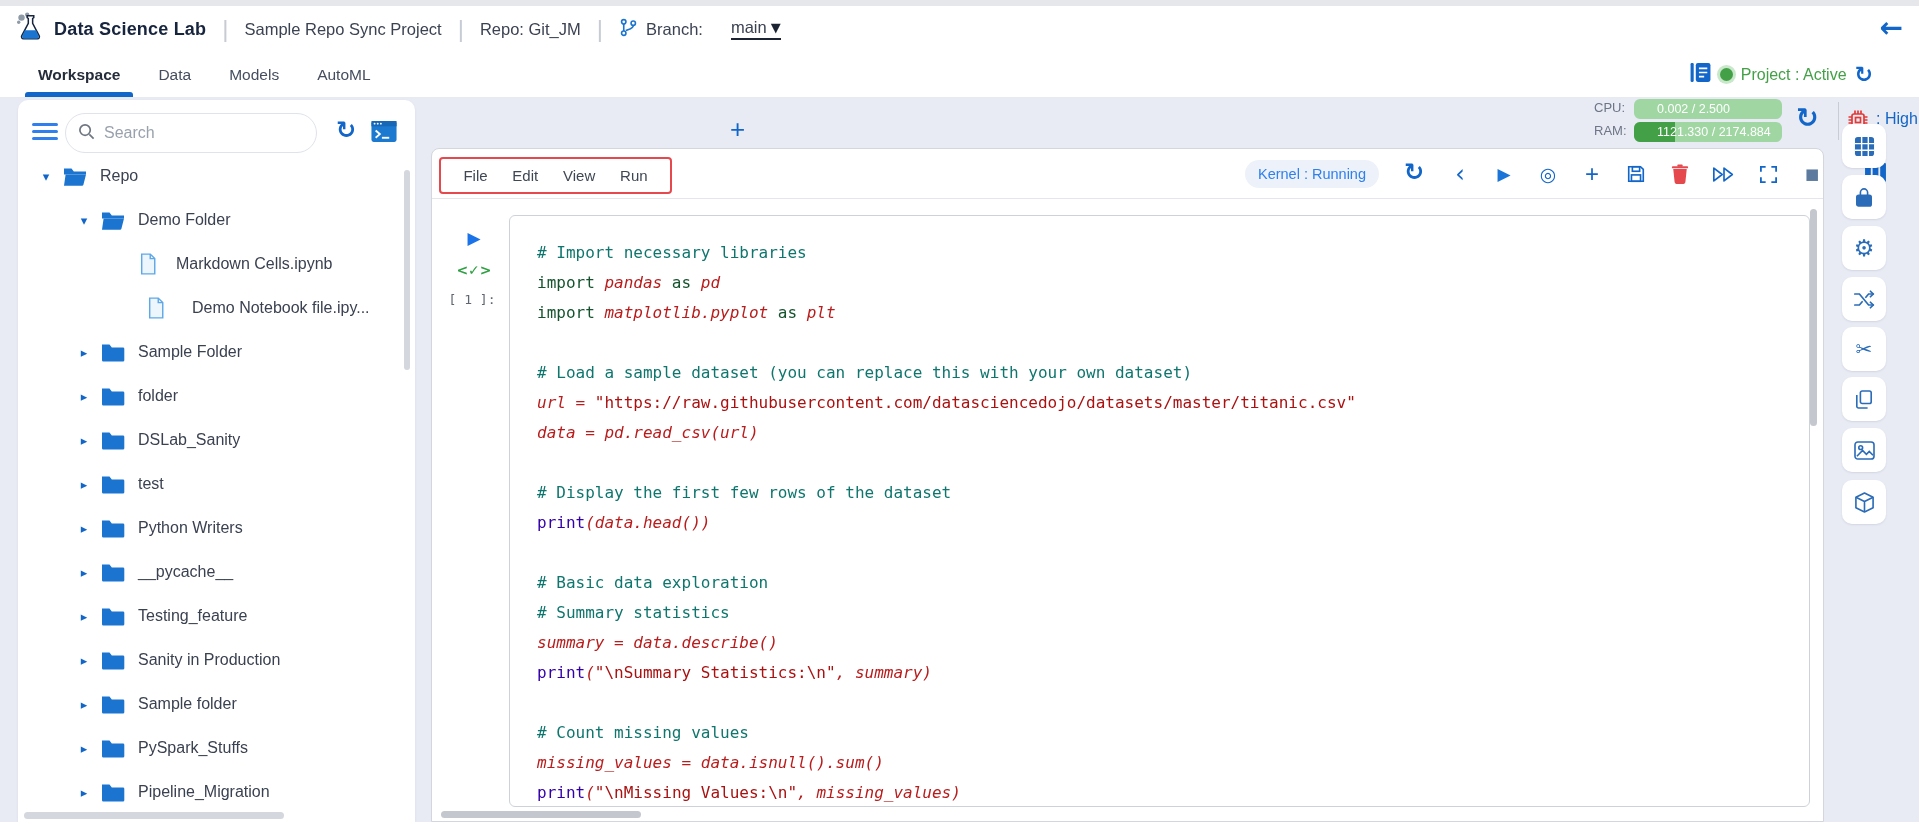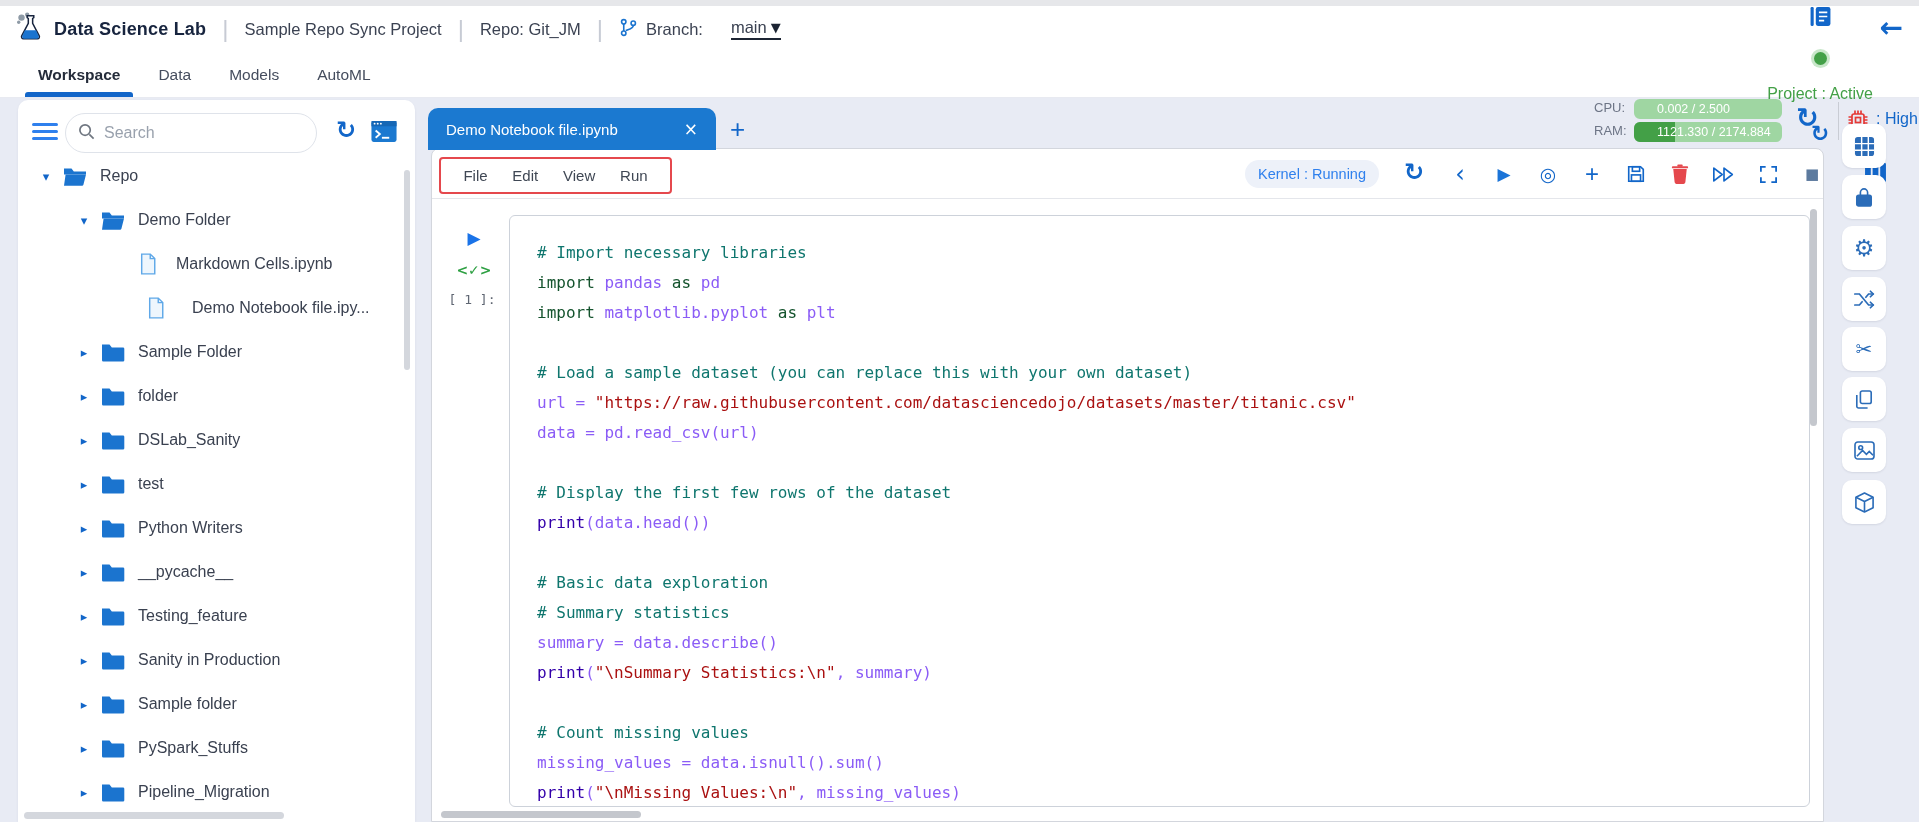--- a/index.html
+++ b/index.html
@@ -26,21 +26,21 @@
 
   
   #nav {
     position:absolute; left:0; top:52px; width:100%; height:46px; background:#ffffff;
     border-bottom:1px solid #e8eaf1; display:flex; align-items:center;
   }
   #nav-tabs { display:flex; gap:38px; padding-left:38px; }
   .nav-tab { font-size:15.5px; color:#454d5e; cursor:pointer; }
   .nav-tab.active { color:#252c3a; font-weight:600; }
   #nav-underline { position:absolute; left:25px; bottom:0; width:108px; height:5px; background:#1266c9; border-radius:3px 3px 0 0; }
-  #nav-right { margin-left:auto; display:flex; align-items:center; gap:20px; padding-right:46px;flex-direction:column; }
+  #nav-right { margin-left:auto; display:flex; align-items:center; gap:8px; padding-right:46px; }
   .status-dot { width:13px; height:13px; border-radius:50%; background:#43a047; box-shadow:0 0 0 3px rgba(76,175,80,.3); }
   .status-text { color:#43a047; font-size:16px; }
   .refresh-glyph { color:#1266c9; font-size:22px; font-weight:bold; cursor:pointer; }
 
   
   #sidebar {
     position:absolute; left:18px; top:100px; width:397px; height:722px;
     background:#fff; border-radius:10px 10px 0 0; box-shadow:0 1px 3px rgba(27,41,68,.06);
   }
   #hamburger { position:absolute; left:14px; top:23px; width:26px; cursor:pointer; }
@@ -111,21 +111,21 @@
   #exec-count { position:absolute; left:14px; top:93px; width:52px; text-align:center; color:#5f6672; font-size:13px; font-family:"DejaVu Sans Mono", monospace; }
   #cell-card {
     position:absolute; left:77px; top:16px; width:1301px; height:592px;
     border:1px solid #cdd2da; border-radius:6px; background:#fff; padding:22px 0 0 27px; overflow:hidden;
   }
   .code-line { font-family:"DejaVu Sans Mono", monospace; font-size:16px; line-height:30px; height:30px; white-space:pre; color:#212529; }
   .tok-cm { color:#0f766e; }
   .tok-kw { color:#14532d; }
   .tok-bi { color:#3300aa; }
   .tok-str { color:#aa1111; }
-  .tok-pl { color:#8b5cf6; }
+  .tok-pl { color:#b91c1c;font-style:italic; }
   #nb-vscroll { position:absolute; right:6px; top:10px; width:7px; height:217px; background:#c4c7cd; border-radius:4px; }
   #nb-hscroll { position:absolute; left:9px; bottom:5px; width:200px; height:7px; background:#c4c7cd; border-radius:4px; }
 
   
   #columns-icon { position:absolute; left:1864px; top:162px; cursor:pointer; }
   .rail-card {
     position:absolute; left:1842px; width:44px; height:44px; background:#fff; border-radius:10px;
     box-shadow:0 1px 2px rgba(27,41,68,.10); display:flex; align-items:center; justify-content:center; cursor:pointer;
   }
   .rail-glyph { font-size:20px; color:#2b6cb8; }
@@ -362,24 +362,20 @@
               <path d="M1 2.5h7.5l2.3 3H22a1.3 1.3 0 0 1 1.3 1.3v11.4a1.3 1.3 0 0 1-1.3 1.3H2.3A1.3 1.3 0 0 1 1 18.2z" fill="#1b74cf"></path>
             </svg>
           </span>
           <span class="tree-label">Pipeline_Migration</span>
         </div>
       </div>
     <div id="sidebar-vscroll"></div>
     <div id="sidebar-hscroll"></div>
   </div>
 
-  <div id="nb-tab">
-    <span class="tab-label">Demo Notebook file.ipynb</span>
-    <span class="tab-close u-icon">×</span>
-  </div>
   <span id="tab-add">+</span>
 
   <span class="res-label" style="left:1594px; top:100px;">CPU:</span>
   <div class="res-pill" style="top:99px;">
     <span class="txt">0.002 / 2.500</span>
   </div>
   <span class="res-label" style="left:1594px; top:123px;">RAM:</span>
   <div class="res-pill" style="top:122px;">
     <div class="fill" id="ram-fill" style="width: 27.7%;"></div>
     <span class="txt">1121.330 / 2174.884</span>

